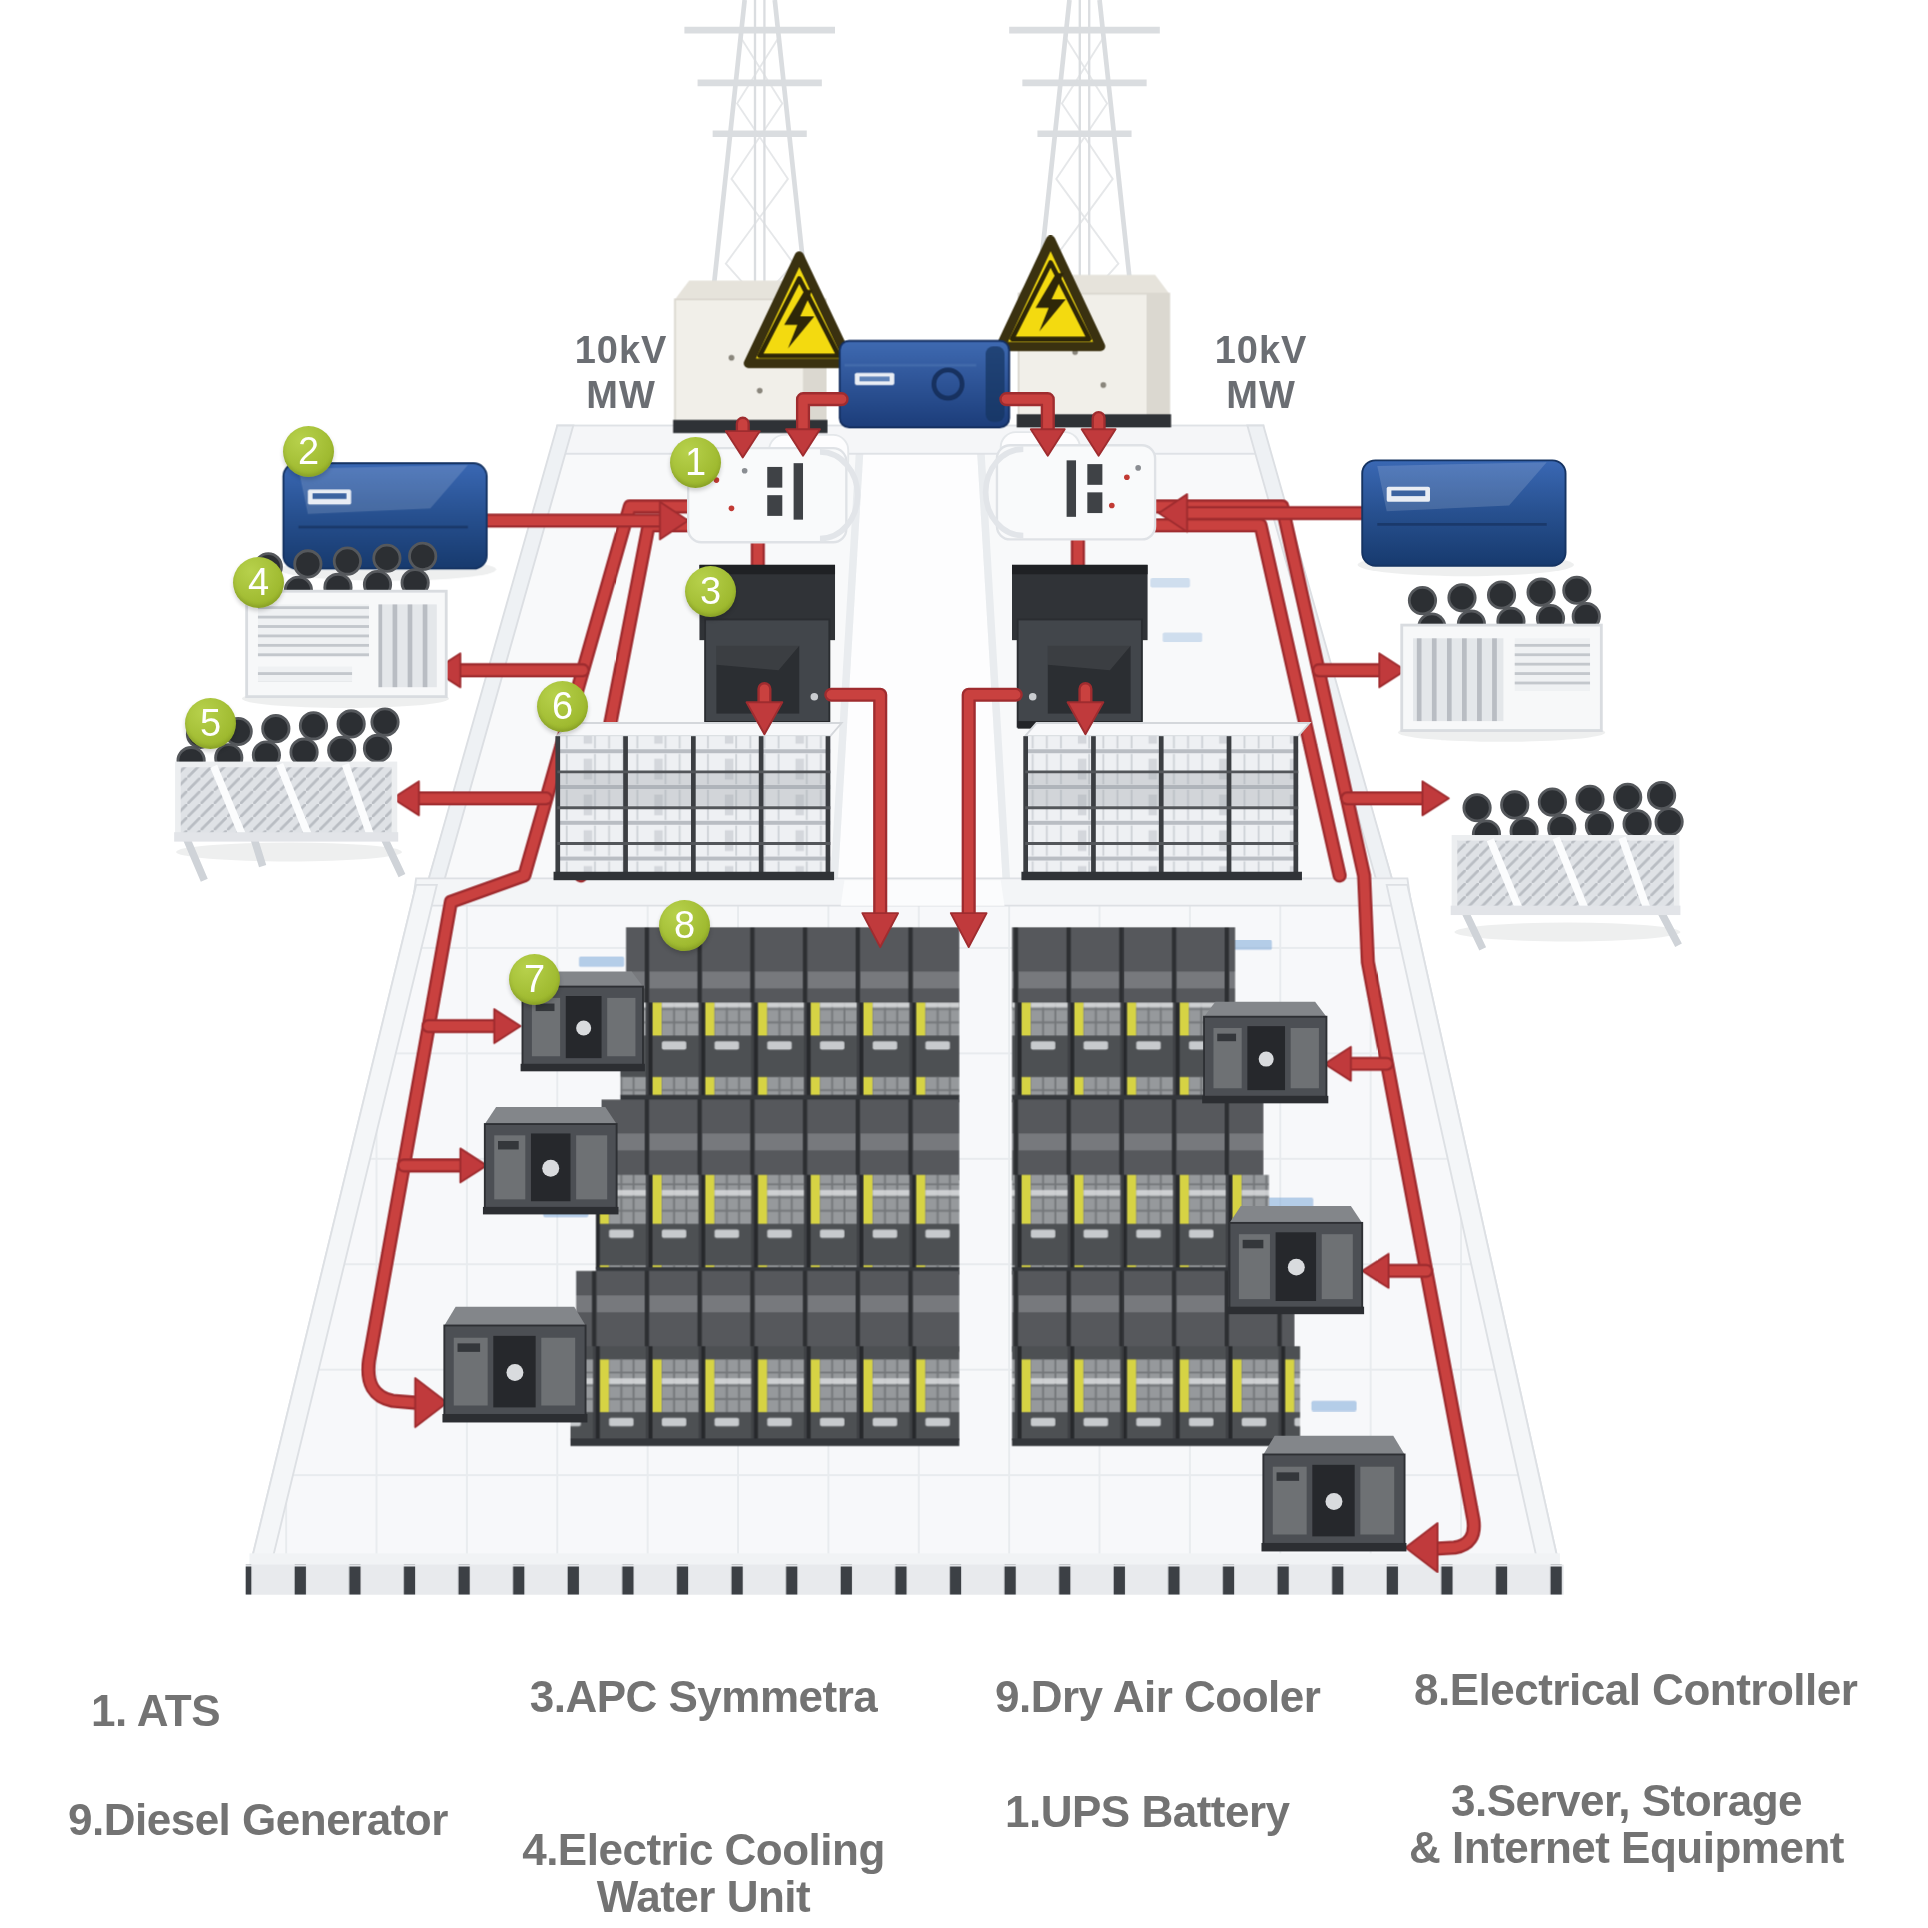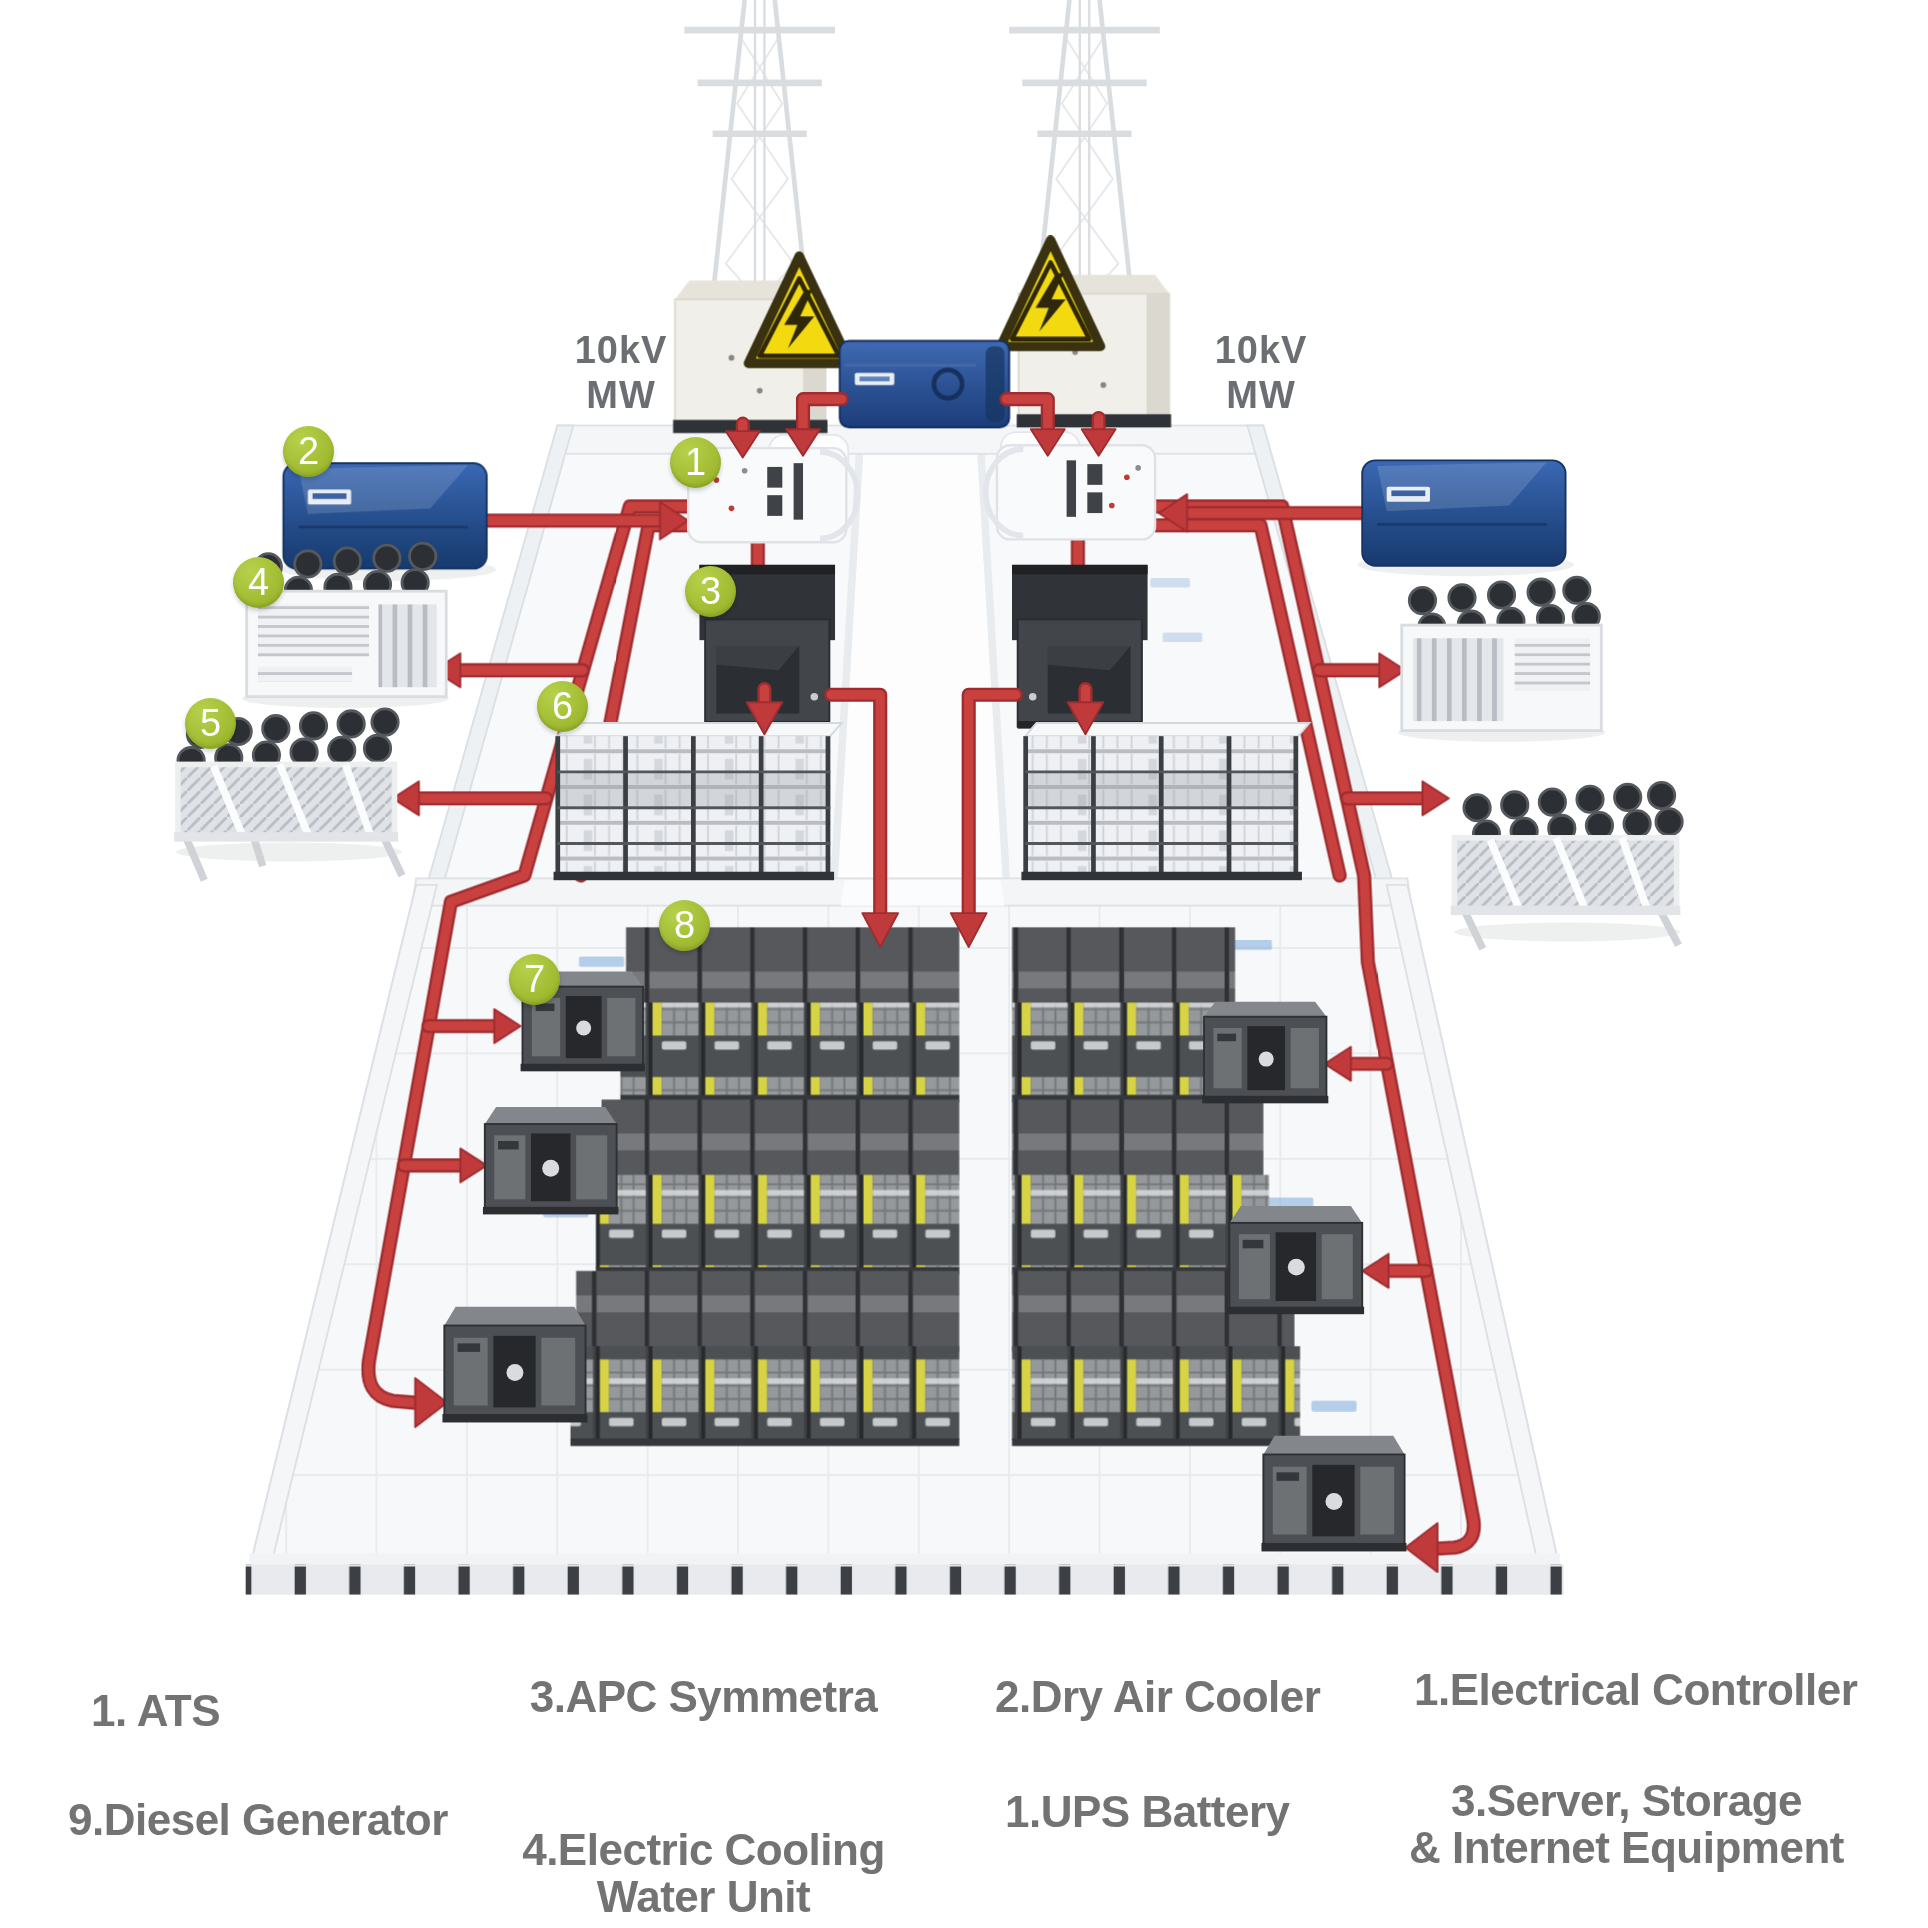--- a/index.html
+++ b/index.html
@@ -554,27 +554,27 @@
     <span>9.Diesel Generator</span>
   </div>
   <div class="legend-item center" style="left:490px;top:1674px;width:395px;text-align:center;">
     <span>3.APC Symmetra</span>
   </div>
   <div class="legend-item center" style="left:490px;top:1787px;width:395px;margin-top:40px;">
     <span>4.Electric Cooling</span>
     <span>Water Unit</span>
   </div>
   <div class="legend-item" style="left:979px;top:1674px;">
-    <span>2.Dry Air Cooler</span>
+    <span>9.Dry Air Cooler</span>
   </div>
   <div class="legend-item" style="left:989px;top:1789px;">
     <span>1.UPS Battery</span>
   </div>
   <div class="legend-item" style="left:1398px;top:1667px;">
-    <span>1.Electrical Controller</span>
+    <span>8.Electrical Controller</span>
   </div>
   <div class="legend-item center" style="left:1347px;top:1778px;width:527px;">
     <span>3.Server, Storage</span>
     <span>&amp; Internet Equipment</span>
   </div>
 </div>
 
 </div>
 
 

